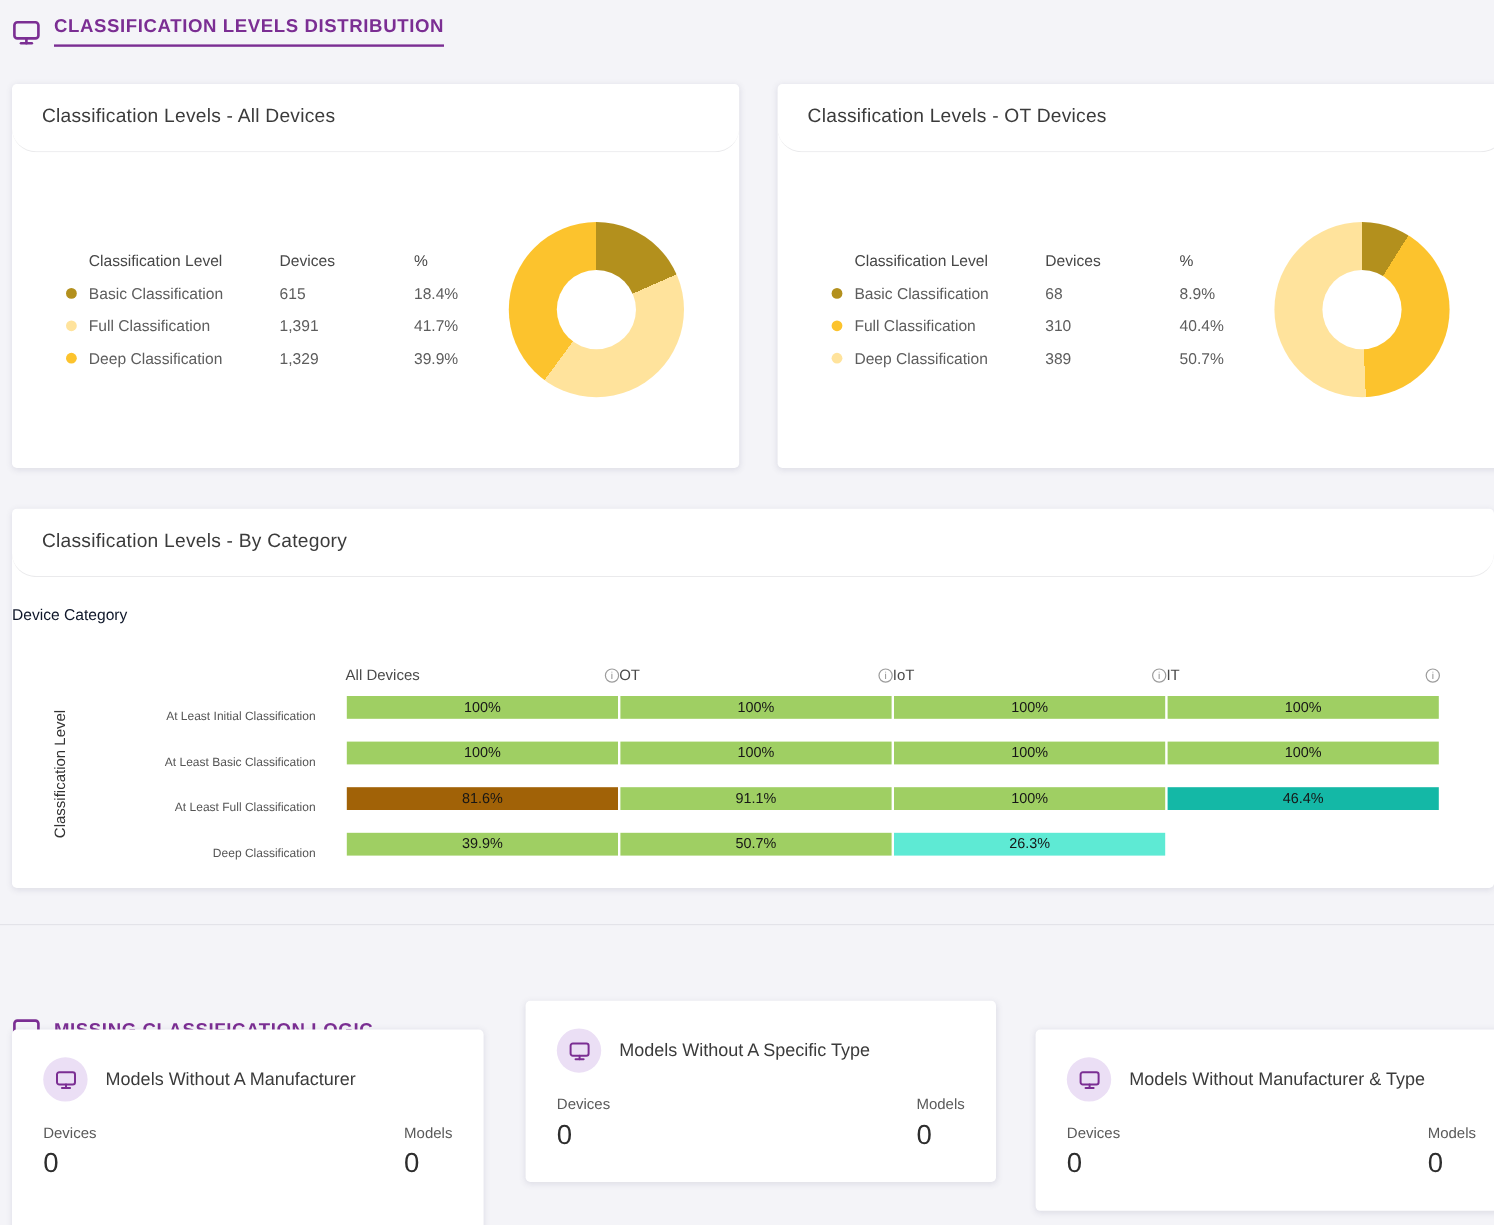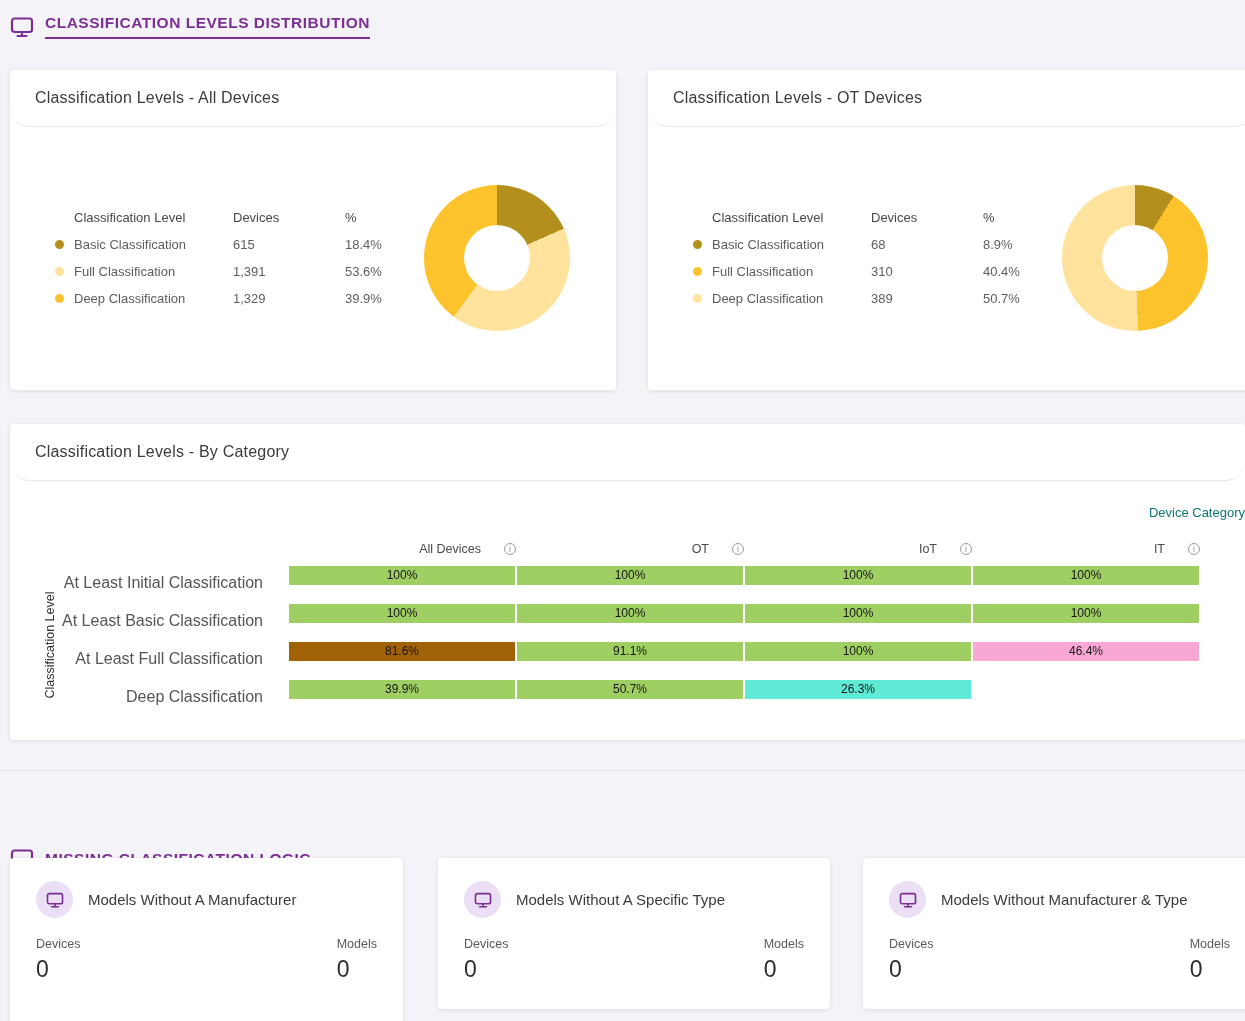--- a/index.html
+++ b/index.html
@@ -43,50 +43,50 @@
   .dot { width:9px; height:9px; border-radius:50%; }
   .donut {
     width:146px; height:146px; border-radius:50%;
     margin-left:auto; margin-right:46px; position:relative;
   }
   .donut .hole { position:absolute; inset:40px; background:#fff; border-radius:50%; }
 
   
   #card-cat { left:10px; top:424px; width:1235px; height:316px; }
   .cat-body { position:relative; padding-top:24px; }
-  .x-title { text-align:right; font-size:13px; color:#0f766e; margin-bottom:14px; }
+  .x-title { text-align:left; font-size:13px; color:#0f172a; margin-bottom:28px; }
   .hm-grid { display:grid; grid-template-columns:278px repeat(4,1fr); margin-right:45px; }
   .hm-col {
-    display:flex; align-items:center; justify-content:flex-end; gap:23px;
+    display:flex; align-items:center; justify-content:space-between; gap:6px;
     font-size:12.5px; color:#4a4a4a; height:30px;
   }
   .info {
     width:12px; height:12px; border:1px solid #9c9c9c; border-radius:50%;
     color:#8c8c8c; font-size:8.5px; line-height:10px; text-align:center;
     display:inline-block; font-style:normal;
   }
   .hm-rowlabel {
-    font-size:16px; color:#555; display:flex; align-items:center;
+    font-size:10px; color:#555; display:flex; align-items:center;
     justify-content:flex-end; padding-right:25px; height:38px;
   }
   .hm-cell {
     height:19px; margin:1.5px 1px; display:flex; align-items:center;
     justify-content:center; font-size:12px; font-weight:500; color:#161616;
   }
   .y-title {
     position:absolute; left:40px; top:164px; white-space:nowrap;
     transform:translate(-50%,-50%) rotate(-90deg);
     font-size:12.5px; color:#333;
   }
 
   .page-divider { position:absolute; top:770px; left:0; width:1245px; height:1px; background:#e3e3e9; }
 
   
   #mc1 { left:10px;  top:858px; width:393px; height:183px; }
-  #mc2 { left:438px; top:858px; width:392px; height:151px; }
+  #mc2 { left:438px; top:834px; width:392px; height:151px; }
   #mc3 { left:863px; top:858px; width:393px; height:151px; }
   .mc-body { padding:23px 26px; }
   .mc-top { display:flex; align-items:center; gap:15px; }
   .mc-icon {
     width:37px; height:37px; border-radius:50%; background:#ebdff5;
     color:var(--purple,#7b2e93); display:flex; align-items:center; justify-content:center;
     flex:0 0 37px;
   }
   .mc-title { font-size:15px; color:#3b3b3b; }
   .mc-stats { display:flex; justify-content:space-between; margin-top:19px; }
@@ -121,21 +121,21 @@
       <div class="lg-row">
         <span class="dot" style="background: rgb(179, 144, 29);"></span>
         <span>Basic Classification</span>
         <span>615</span>
         <span>18.4%</span>
       </div>
       <div class="lg-row">
         <span class="dot" style="background: rgb(255, 227, 156);"></span>
         <span>Full Classification</span>
         <span>1,391</span>
-        <span>53.6%</span>
+        <span>41.7%</span>
       </div>
       <div class="lg-row">
         <span class="dot" style="background: rgb(252, 195, 45);"></span>
         <span>Deep Classification</span>
         <span>1,329</span>
         <span>39.9%</span>
       </div>
     </div>
     <div class="donut" style="background: conic-gradient(rgb(179, 144, 29) 0deg, rgb(179, 144, 29) 66.24deg, rgb(255, 227, 156) 66.24deg, rgb(255, 227, 156) 216.36deg, rgb(252, 195, 45) 216.36deg, rgb(252, 195, 45) 360deg);">
       <div class="hole"></div>
@@ -211,21 +211,21 @@
       <span class="hm-rowlabel">At Least Basic Classification</span>
       <span class="hm-cell" style="background: rgb(159, 207, 99);">100%</span>
       <span class="hm-cell" style="background: rgb(159, 207, 99);">100%</span>
       <span class="hm-cell" style="background: rgb(159, 207, 99);">100%</span>
       <span class="hm-cell" style="background: rgb(159, 207, 99);">100%</span>
 
       <span class="hm-rowlabel">At Least Full Classification</span>
       <span class="hm-cell" style="background: #a16207;">81.6%</span>
       <span class="hm-cell" style="background: rgb(159, 207, 99);">91.1%</span>
       <span class="hm-cell" style="background: rgb(159, 207, 99);">100%</span>
-      <span class="hm-cell" style="background: #f9a8d4;">46.4%</span>
+      <span class="hm-cell" style="background: #14b8a6;">46.4%</span>
 
       <span class="hm-rowlabel">Deep Classification</span>
       <span class="hm-cell" style="background: rgb(159, 207, 99);">39.9%</span>
       <span class="hm-cell" style="background: rgb(159, 207, 99);">50.7%</span>
       <span class="hm-cell" style="background: #5eead4; text-align: center;">26.3%</span>
     </div>
   </div>
 </div>
 
 <div class="page-divider"></div>

